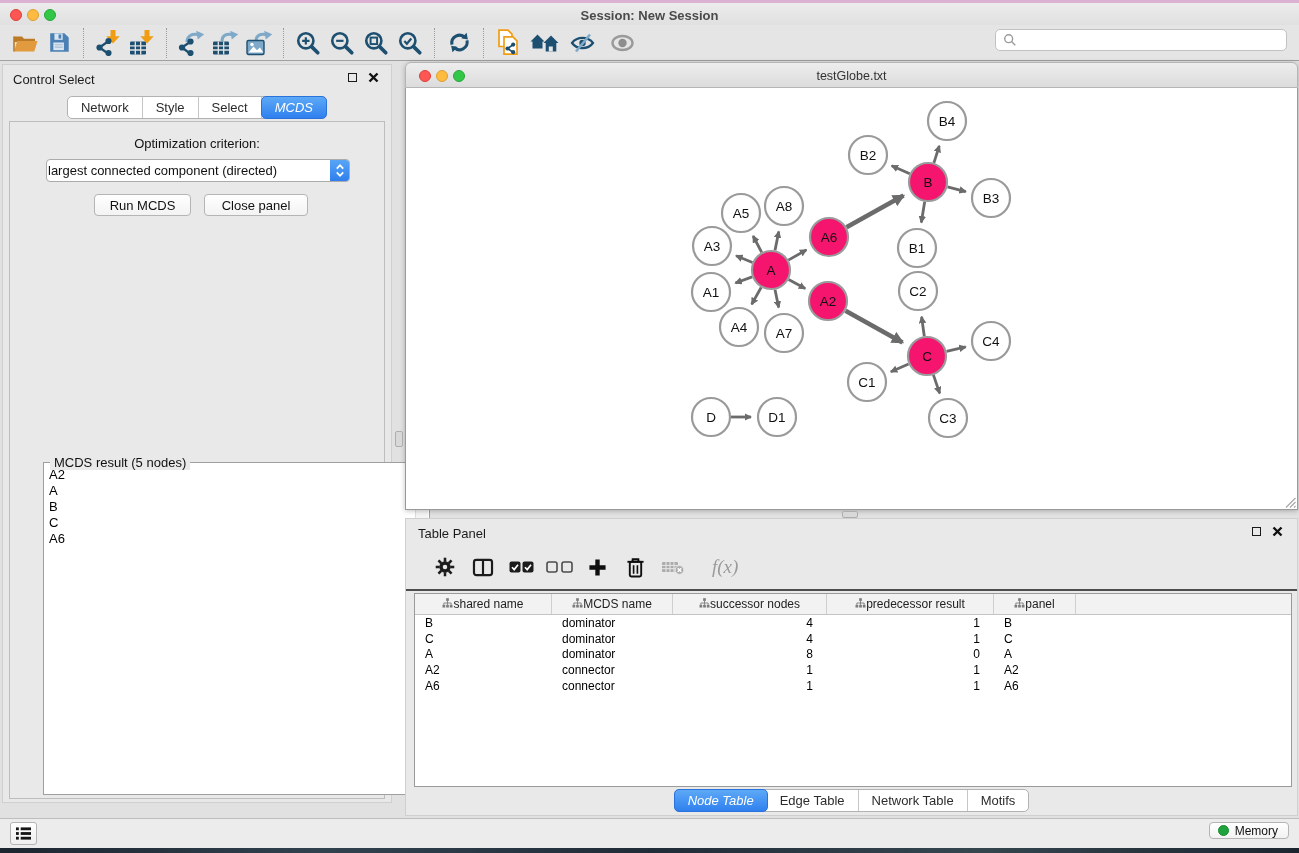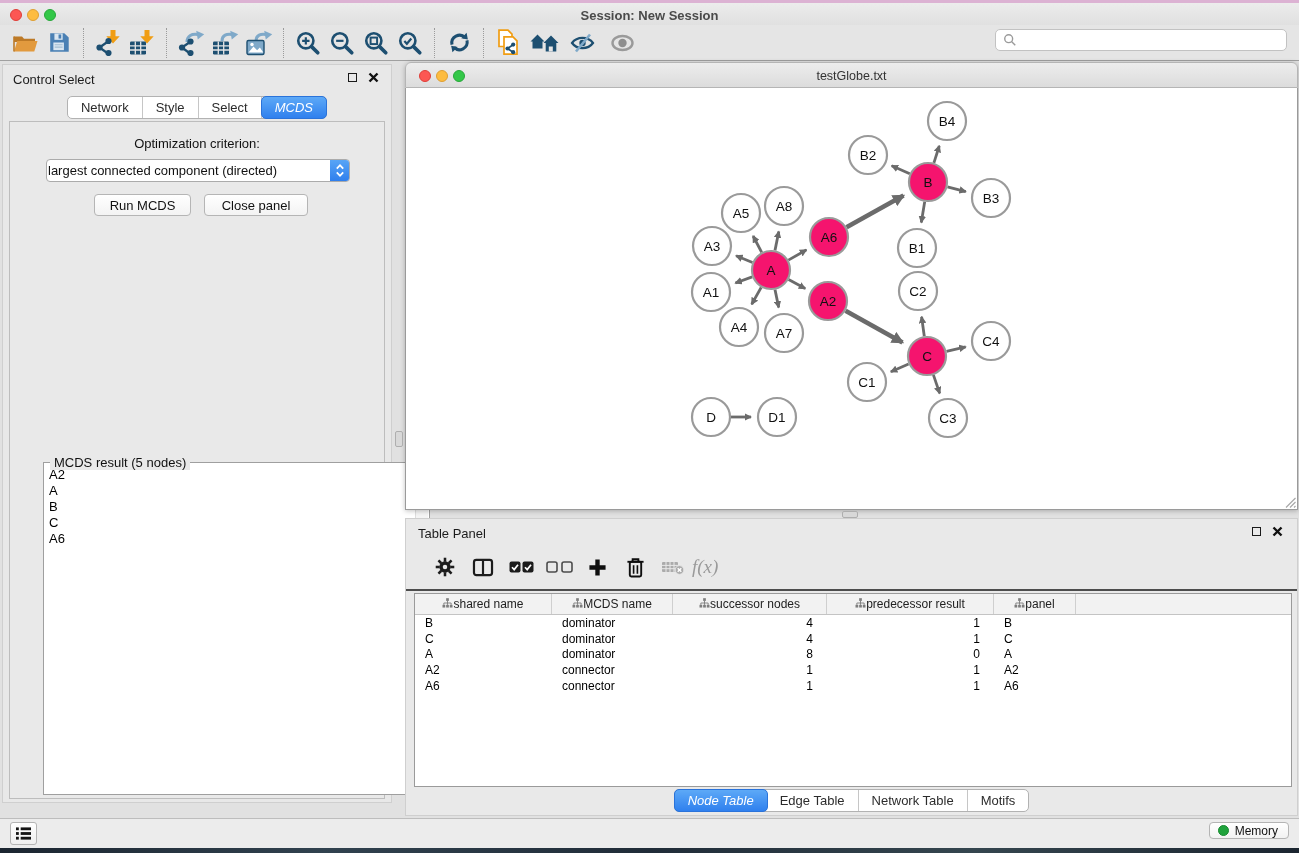--- a/index.html
+++ b/index.html
@@ -118,21 +118,21 @@
     background:#e9e9e9;border:1px solid #cfcfcf;box-sizing:border-box;
   }
   #tp-header{position:absolute;left:0;top:0;right:0;height:26px;}
   #tp-header .panel-title{position:absolute;left:12px;top:7px;}
   #tp-toolbar{
     position:absolute;left:0;right:0;top:26px;height:46px;
     border-bottom:2px solid #4d4d4d;box-sizing:border-box;
     display:flex;align-items:center;padding-left:20px;gap:0;
   }
   .tp-btn{display:flex;align-items:center;justify-content:center;width:38px;height:36px;flex:0 0 auto;}
-  #fx-label{font-family:"Liberation Serif","DejaVu Serif",serif;font-style:italic;color:#9a9a9a;font-size:19px;margin-left:0;}
+  #fx-label{font-family:"Liberation Serif","DejaVu Serif",serif;font-style:italic;color:#9a9a9a;font-size:19px;margin-left:20px;}
   #node-table{
     position:absolute;left:8px;top:74px;width:878px;height:194px;
     background:#fff;border:1px solid #9a9a9a;box-sizing:border-box;overflow:hidden;
   }
   #table-header{display:flex;height:21px;background:#f2f2f2;border-bottom:1px solid #c4c4c4;box-sizing:border-box;}
   .th{
     display:flex;align-items:center;justify-content:center;gap:0;
     border-right:1px solid #cfcfcf;font-size:12px;color:#222;box-sizing:border-box;height:100%;
   }
   .th-fill{flex:1;border-right:none;}

